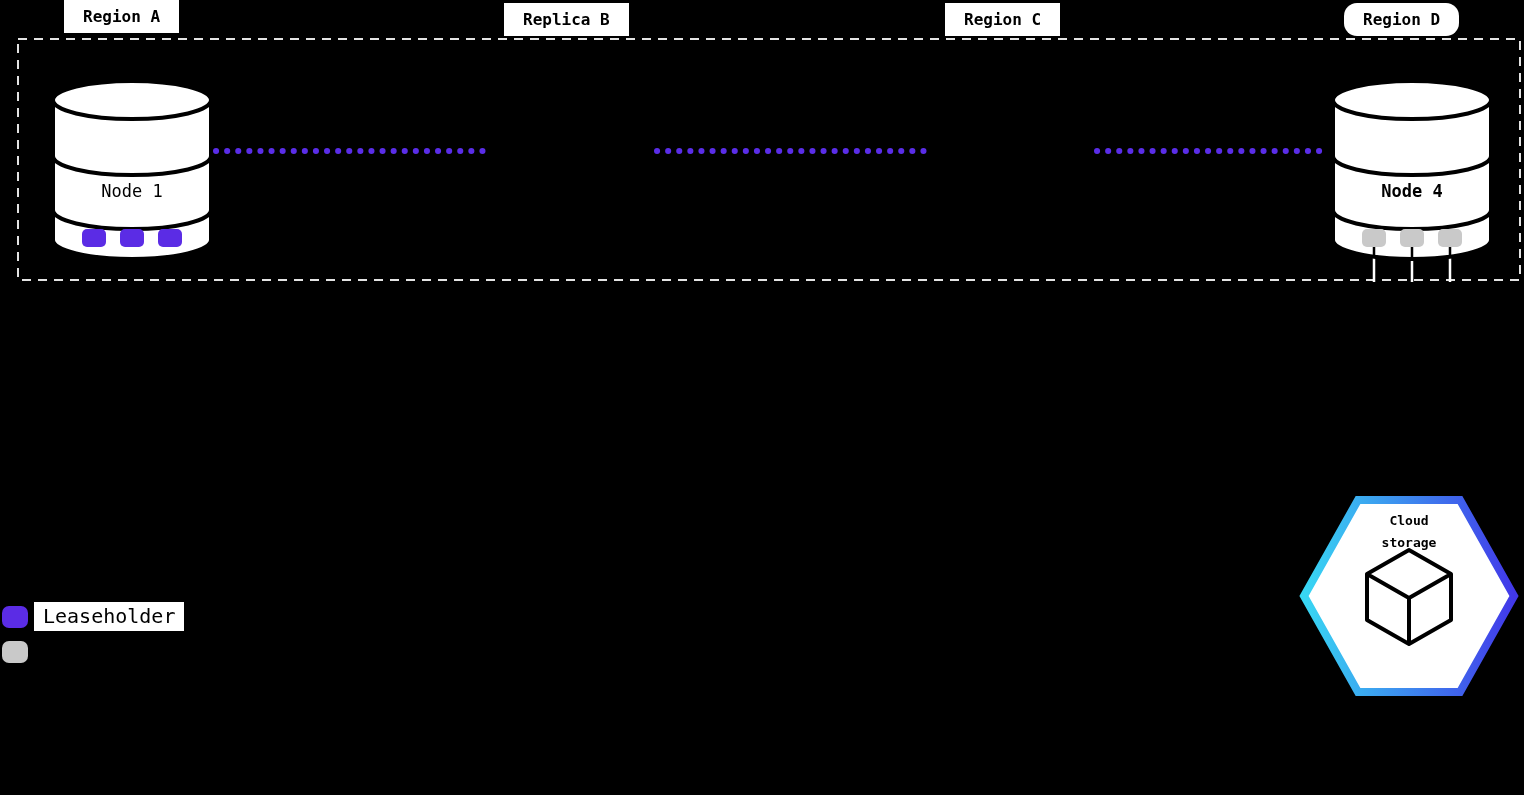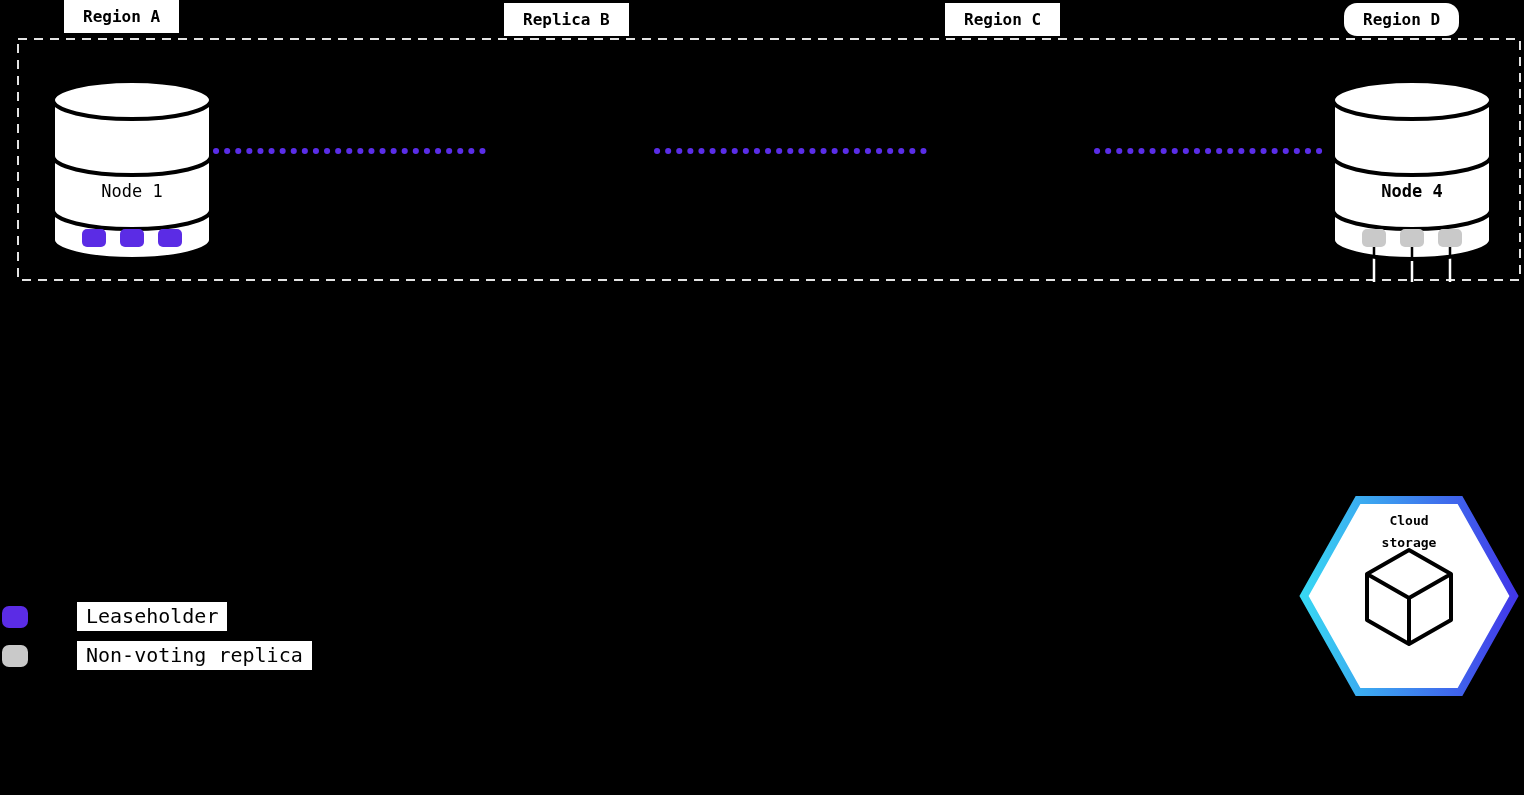--- a/index.html
+++ b/index.html
@@ -17,21 +17,21 @@
   .cyl { fill:#fff; stroke:#000; stroke-width:4; }
   .cyl-line { fill:none; stroke:#000; stroke-width:4; }
   .node-label { font-family:"DejaVu Sans Mono","Liberation Mono",monospace; font-size:17px; fill:#000; text-anchor:middle; }
   .m-leaseholder rect { fill:var(--leaseholder,#5b2ce5); }
   .m-replica rect { fill:var(--replica,#76f5ef); }
   .m-nonvoting rect { fill:var(--non-voting,#c9c9c9); }
   .link-inner { stroke:#000; stroke-width:2.5; fill:none; }
   .link-outer { stroke:#fff; stroke-width:2.5; fill:none; }
 
   .legend { position:absolute; left:2px; top:602px; z-index:2; }
-  .legend-row { display:flex; align-items:center; margin-bottom:10px;gap:43px; }
+  .legend-row { display:flex; align-items:center; margin-bottom:10px; }
   .swatch { width:26px; height:22px; border-radius:7px; margin-right:6px; flex:none; }
   .sw-leaseholder { background:var(--leaseholder,#5b2ce5); }
   .sw-replica { background:var(--replica,#76f5ef); }
   .sw-nonvoting { background:var(--non-voting,#c9c9c9); }
   .legend-label { background:#fff; color:#000; font-size:20px; line-height:25px; padding:2px 9px; white-space:nowrap; }
 
   .cloud { position:absolute; left:1296px; top:490px; width:226px; height:212px; z-index:2; }
   .hex { fill:#fff; stroke:url(#hexgrad); stroke-width:8; }
   .grad-start { stop-color:var(--hex-gradient-start,#38d7f3); }
   .grad-end { stop-color:var(--hex-gradient-end,#4238e9); }
@@ -97,21 +97,20 @@
     </svg>
   </div>
 
   <div class="legend">
     <div class="legend-row">
       <span class="swatch sw-leaseholder"></span>
       <span class="legend-label">Leaseholder</span>
     </div>
     <div class="legend-row">
       <span class="swatch sw-nonvoting"></span>
-      <span class="legend-label">Non-voting replica</span>
     </div>
   </div>
 
   <div class="cloud">
     <svg width="226" height="212" viewBox="0 0 226 212">
       <defs>
         <linearGradient id="hexgrad" x1="0" y1="0" x2="1" y2="0">
           <stop offset="0" class="grad-start"></stop>
           <stop offset="1" class="grad-end"></stop>
         </linearGradient>

